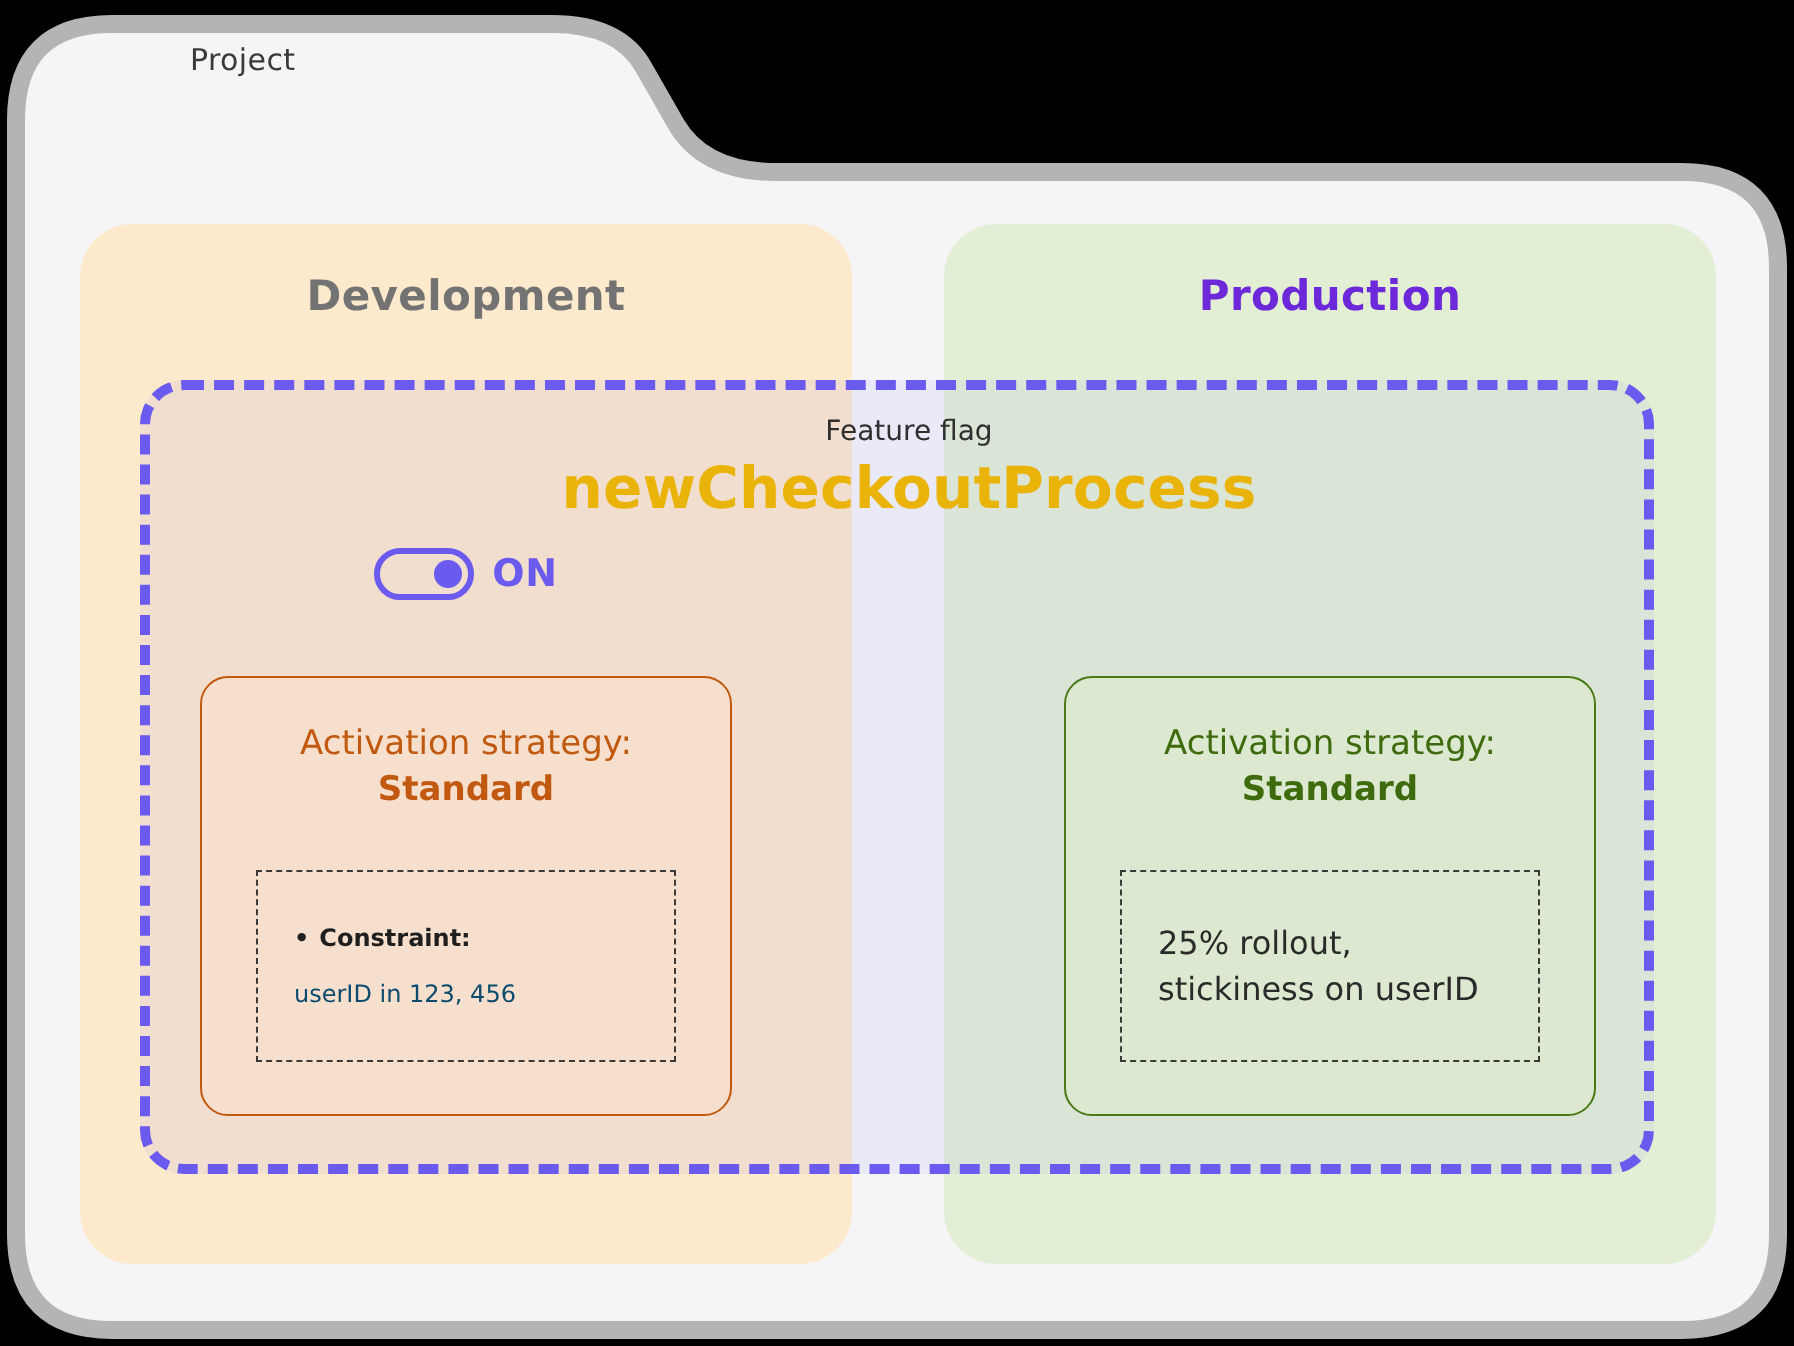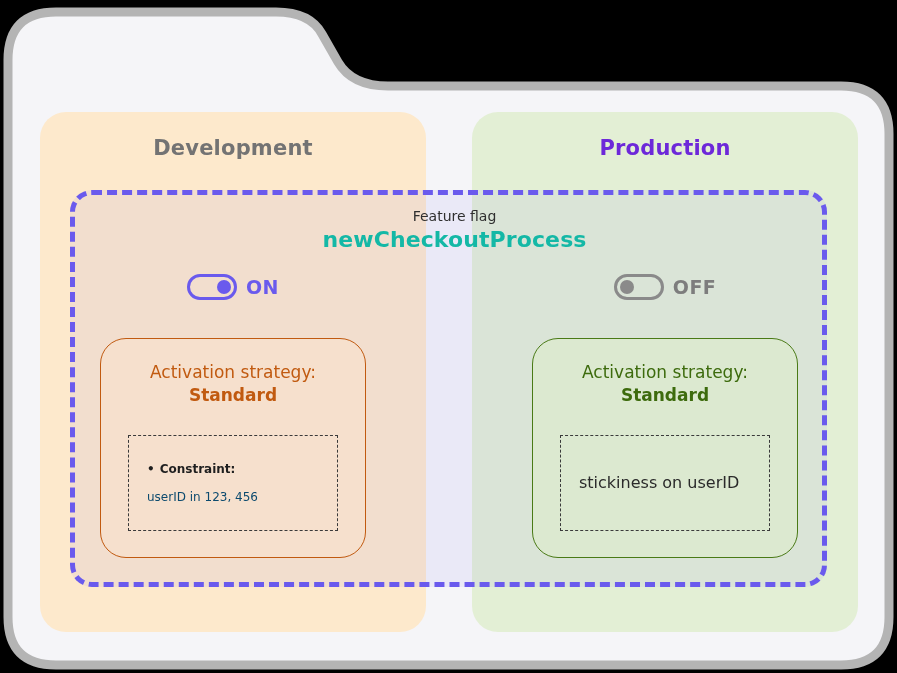--- a/index.html
+++ b/index.html
@@ -33,21 +33,21 @@
              border-radius:22px;background:rgba(106,90,237,.075);z-index:3;}
 
   
   .flag-frame{position:absolute;left:70px;top:190px;width:757px;height:397px;
               border:5px dashed #6a5aed;border-radius:22px;z-index:6;
               pointer-events:none;box-sizing:border-box;}
 
   
   .flag-heading{position:absolute;left:0;right:0;top:208px;text-align:center;z-index:7;margin-left:12px;}
   .flag-kicker{font-size:14px;color:#2f2f2f;line-height:1.2;}
-  .flag-name{font-size:22px;font-weight:bold;color:#14b8a6;
+  .flag-name{font-size:29px;font-weight:bold;color:#eab308;
              line-height:1.2;margin-top:2px;letter-spacing:.1px;}
 
   
   .toggle-row{position:absolute;top:274px;display:flex;align-items:center;
               justify-content:center;gap:9px;z-index:7;}
   .toggle-dev{left:40px;width:386px;}
   .toggle-prod{left:472px;width:386px;}
 
   .switch{width:50px;height:26px;border-radius:14px;box-sizing:border-box;
           display:flex;align-items:center;}
@@ -55,21 +55,21 @@
   .switch.off{border:3.5px solid #8a8a8a;justify-content:flex-start;padding-left:3px;}
   .knob{width:14px;height:14px;border-radius:50%;}
   .switch.on .knob{background:#6a5aed;}
   .switch.off .knob{background:#8a8a8a;}
   .switch-label{font-size:19px;font-weight:bold;letter-spacing:.4px;}
   .switch-label.on{color:#6a5aed;}
   .switch-label.off{color:#7d7d7d;}
 
   
   .strategy{position:absolute;top:338px;width:266px;height:220px;
-            border-radius:26px;box-sizing:border-box;z-index:7;}
+            border-radius:14px;box-sizing:border-box;z-index:7;}
   .strategy-dev{left:100px;border:1.6px solid #c15a10;background:#f6e0cd;}
   .strategy-prod{left:532px;border:1.6px solid #4a7a16;background:#dce9d0;}
 
   .strategy-title{text-align:center;font-size:17px;line-height:1.35;
                   padding-top:22px;}
   .strategy-dev .strategy-title{color:#c15a10;}
   .strategy-prod .strategy-title{color:#3d6b0d;}
   .strategy-title b{font-weight:bold;margin-top:44px;}
 
   .detail-box{position:absolute;left:27px;right:27px;top:96px;height:96px;
@@ -99,20 +99,21 @@
              L 841 86
              Q 889 86 889 134
              L 889 617
              Q 889 665 841 665
              L 56 665
              Q 8 665 8 617
              Z" fill="#f5f5f8" stroke="#b4b4b4" stroke-width="9" stroke-linejoin="round"></path>
   </svg>
 
   <div class="project-header">
+    <div class="project-kicker">Project</div>
   </div>
 
   <div class="env-panel env-dev">
     <div class="env-title">Development</div>
   </div>
 
   <div class="env-panel env-prod">
     <div class="env-title">Production</div>
   </div>
 
@@ -123,45 +124,40 @@
     <div class="flag-name">newCheckoutProcess</div>
   </div>
 
   <div class="toggle-row toggle-dev">
     <div class="switch on">
       <div class="knob"></div>
     </div>
     <div class="switch-label on">ON</div>
   </div>
 
-  <div class="toggle-row toggle-prod">
-    <div class="switch off">
-      <div class="knob"></div>
-    </div>
-    <div class="switch-label off">OFF</div>
-  </div>
 
   <div class="strategy strategy-dev">
     <div class="strategy-title">
       <span>Activation strategy:</span><br>
       <b>Standard</b>
     </div>
     <div class="detail-box detail-dev">
       <div class="constraint-head">
         <span class="bullet">•</span><span>Constraint:</span>
       </div>
       <div class="constraint-body">userID in 123, 456</div>
     </div>
   </div>
 
   <div class="strategy strategy-prod">
     <div class="strategy-title">
       <span>Activation strategy:</span><br>
       <b>Standard</b>
     </div>
     <div class="detail-box detail-prod">
+      <div class="rollout-line">25% rollout,</div>
       <div class="rollout-line">stickiness on userID</div>
     </div>
   </div>
 
   <div class="flag-frame"></div>
 
 </div>
 
 </body></html>

